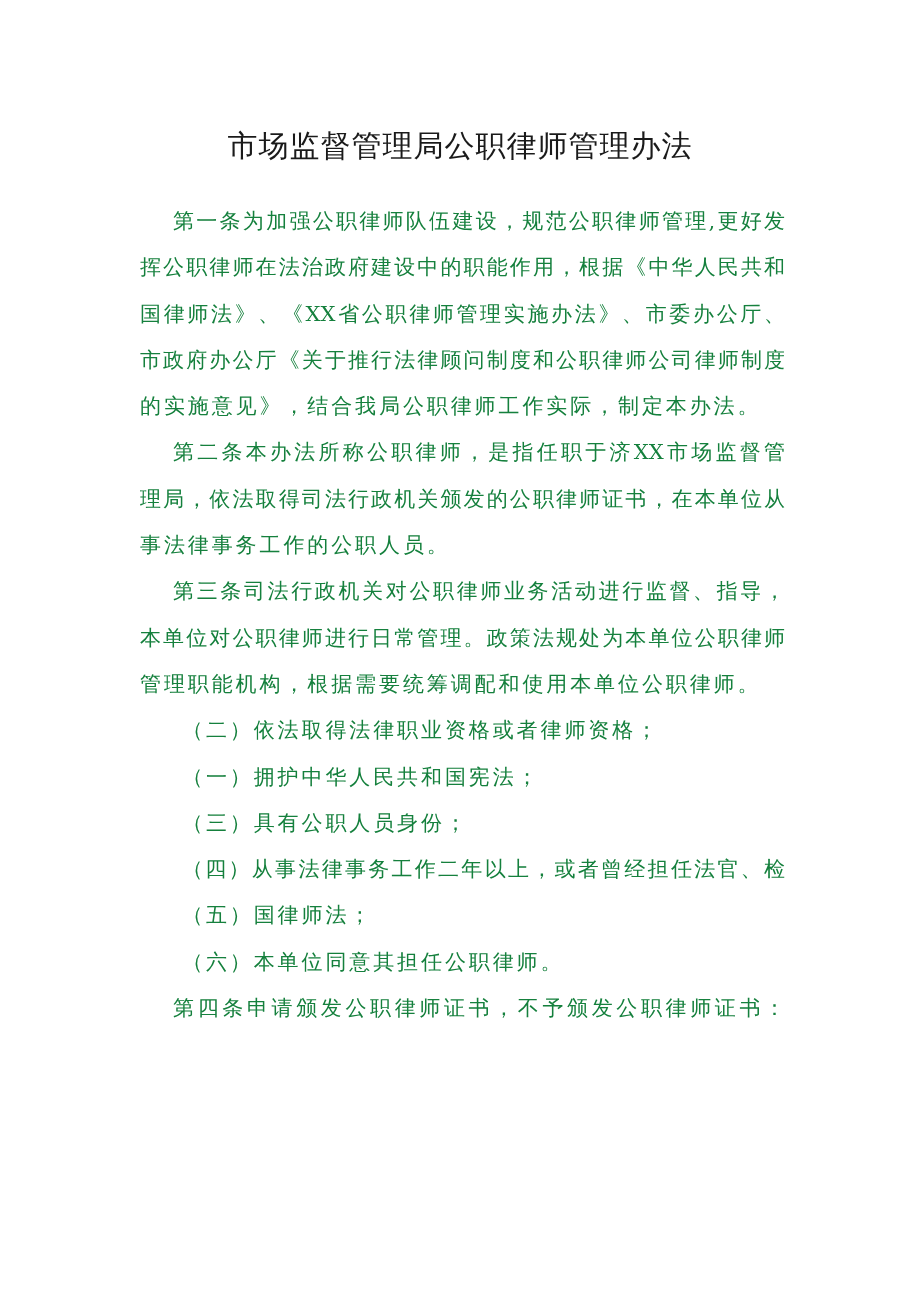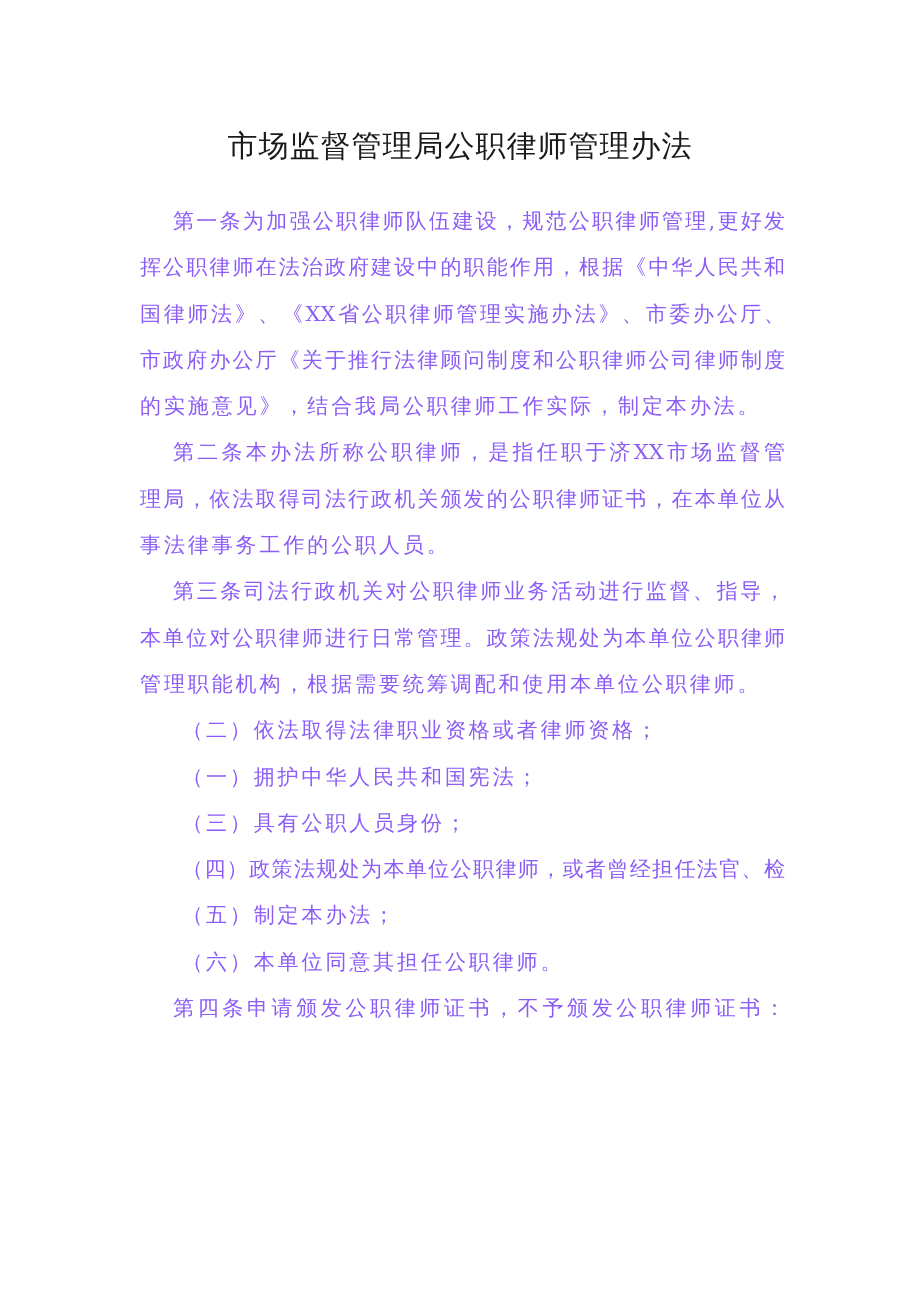--- a/index.html
+++ b/index.html
@@ -40,21 +40,21 @@
       left: 140px;
       top: 198px;
       width: 645px;
     }
     .line {
       height: 46.3px;
       line-height: 46.3px;
       font-size: 21px;
       white-space: nowrap;
       letter-spacing: 2.9px;
-      color: #8b5cf6;
+      color: #15803d;
     }
     .line.indent1 { padding-left: 33px; }
     .line.indent2 { padding-left: 42px; }
     .line.justify {
       text-align: justify;
       text-align-last: justify;
       letter-spacing: 0;
       white-space: normal;
       overflow: hidden;
     }
@@ -76,19 +76,19 @@
     <div class="line justify">理局，依法取得司法行政机关颁发的公职律师证书，在本单位从</div>
     <div class="line">事法律事务工作的公职人员。</div>
 
     <div class="line indent1 justify">第三条司法行政机关对公职律师业务活动进行监督、指导，</div>
     <div class="line justify">本单位对公职律师进行日常管理。政策法规处为本单位公职律师</div>
     <div class="line">管理职能机构，根据需要统筹调配和使用本单位公职律师。</div>
 
     <div class="line indent2">（二）依法取得法律职业资格或者律师资格；</div>
     <div class="line indent2">（一）拥护中华人民共和国宪法；</div>
     <div class="line indent2">（三）具有公职人员身份；</div>
-    <div class="line indent2 justify">（四）政策法规处为本单位公职律师，或者曾经担任法官、检</div>
-    <div class="line indent2">（五）制定本办法；</div>
+    <div class="line indent2 justify">（四）从事法律事务工作二年以上，或者曾经担任法官、检</div>
+    <div class="line indent2">（五）国律师法；</div>
     <div class="line indent2">（六）本单位同意其担任公职律师。</div>
 
     <div class="line indent1 justify">第四条申请颁发公职律师证书，不予颁发公职律师证书：</div>
   </div>
 </div>
 
 </body></html>

